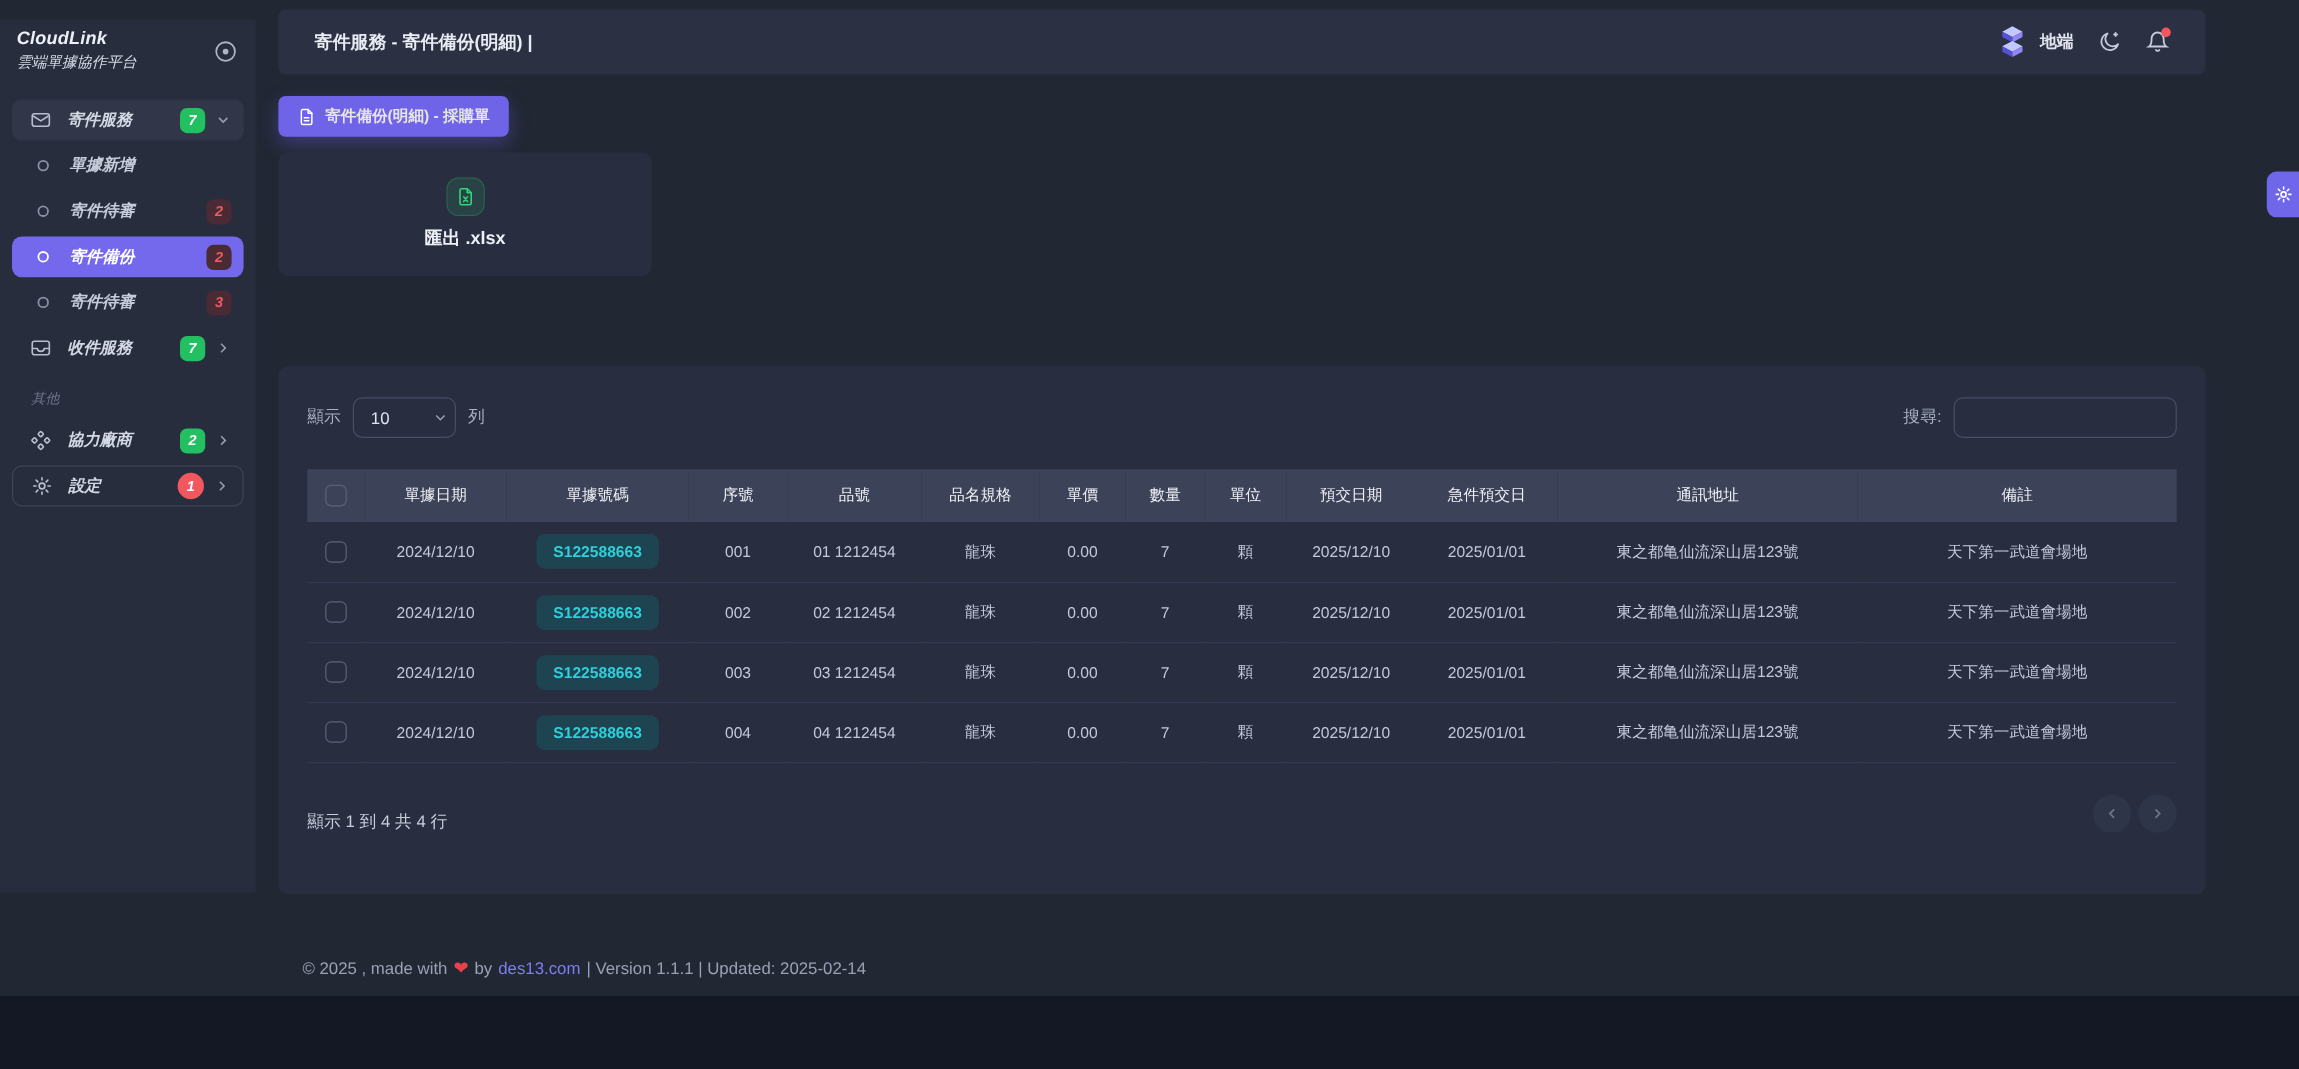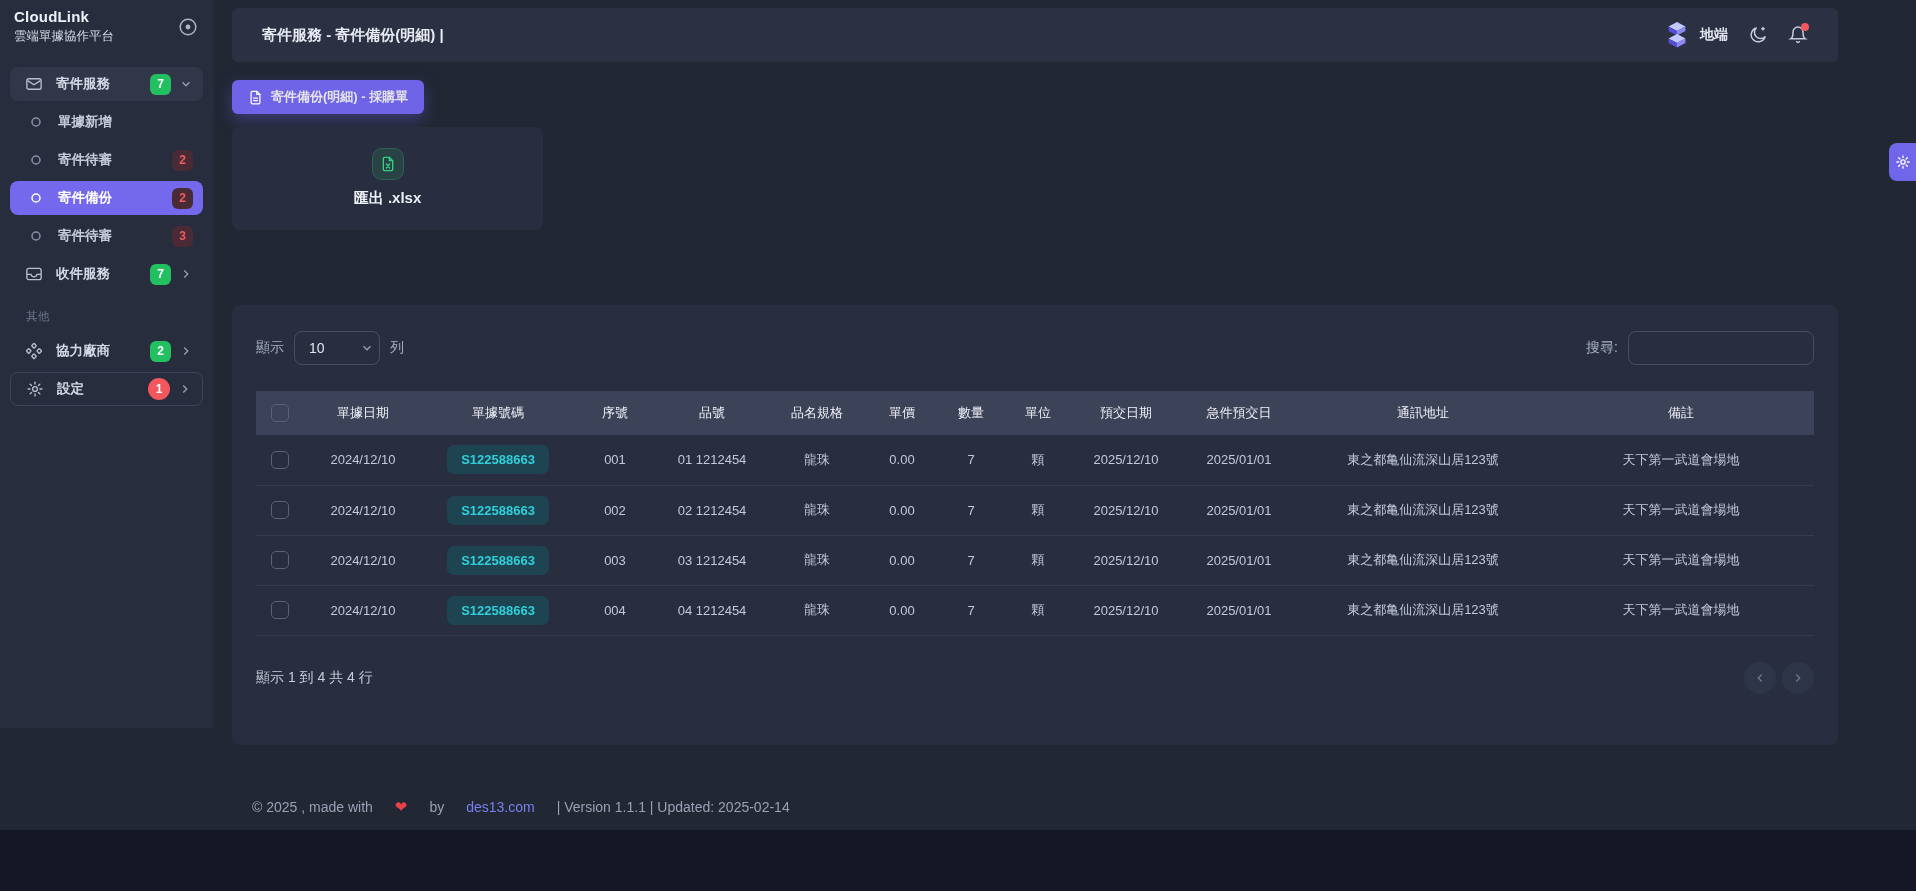--- a/index.html
+++ b/index.html
@@ -5,21 +5,21 @@
   * { margin:0; padding:0; box-sizing:border-box; }
   html,body { width:1916px; height:891px; }
   body {
     font-family:"Liberation Sans","DejaVu Sans",sans-serif;
     background:#141824; position:relative; overflow:hidden;
     color:#c9cedd;
   }
   .app { position:absolute; left:0; top:0; width:1916px; height:830px; background:#222734; }
 
   
-  .sidebar { position:absolute; left:0; top:0; width:213px; height:728px; background:#272d3d; z-index:5; }
+  .sidebar { position:absolute; left:0; top:16px; width:213px; height:728px; background:#272d3d; z-index:5;font-style:italic; }
   .brand { display:flex; align-items:flex-start; justify-content:space-between; padding:8px 14px 6px 14px; }
   .brand-name { font-size:15px; font-weight:700; color:#eef0f7; letter-spacing:.2px; }
   .brand-sub  { font-size:12.5px; color:#d6dae6; margin-top:3px; }
   .brand-toggle { color:#aeb4c6; margin-top:8px; cursor:pointer; display:inline-flex; }
   .nav { margin-top:16px; }
   .nav-item { display:flex; align-items:center; height:34px; margin:0 10px 4px 10px; padding:0 10px 0 14px;
               border-radius:8px; font-size:13.5px; font-weight:600; color:#d4d8e4; cursor:pointer; }
   .nav-item .ic { display:inline-flex; width:20px; justify-content:center; color:#b9bfd0; }
   .nav-item .lbl { margin-left:12px; }
   .nav-item.parent-open { background:#313748; }
@@ -74,28 +74,28 @@
 
   table { width:100%; border-collapse:collapse; table-layout:fixed; }
   thead th { background:#3c4257; color:#f0f2f8; font-size:13px; font-weight:400; height:44px; text-align:center; padding:0 6px; }
   tbody td { height:50px; text-align:center; font-size:13px; color:#c3c9d9; border-bottom:1px solid #343b52;
              padding:0 6px; white-space:nowrap; overflow:hidden; }
   .checkbox { display:inline-block; width:18px; height:18px; border:1.5px solid #5a6179; border-radius:5px;
               cursor:pointer; vertical-align:middle; }
   .doc-pill { display:inline-block; background:#1d4450; color:#2fd0db; font-size:13px; font-weight:600;
               padding:7px 14px; border-radius:7px; cursor:pointer; }
 
-  .table-footer { display:flex; align-items:center; justify-content:space-between; margin-top:26px; }
+  .table-footer { display:flex; align-items:flex-end; justify-content:space-between; margin-top:26px; }
   .summary { font-size:14px; color:#c8cdda; }
   .pager { display:flex; gap:6px; }
   .page-btn { width:32px; height:32px; border-radius:50%; background:#2f3548; border:none; color:#6e7590;
               display:inline-flex; align-items:center; justify-content:center; cursor:pointer; }
 
   
-  .footer { position:absolute; left:39px; top:798px; font-size:14px; color:#9aa1b5; display:flex; align-items:center; gap:22px; }
+  .footer { position:absolute; left:39px; top:798px; font-size:14px; color:#9aa1b5; display:flex; align-items:center; gap:5px; }
   .heart { color:#e8414a; font-size:15px; }
   .footer a { color:#7b7ff2; text-decoration:none; cursor:pointer; }
 
   
   .customizer-btn { position:absolute; right:0; top:143px; width:27px; height:38px; background:#7066e9;
                     border:none; border-radius:8px 0 0 8px; color:#fff; display:flex; align-items:center;
                     justify-content:center; cursor:pointer; z-index:10; }
   svg { display:block; }
 </style>
 </head>

